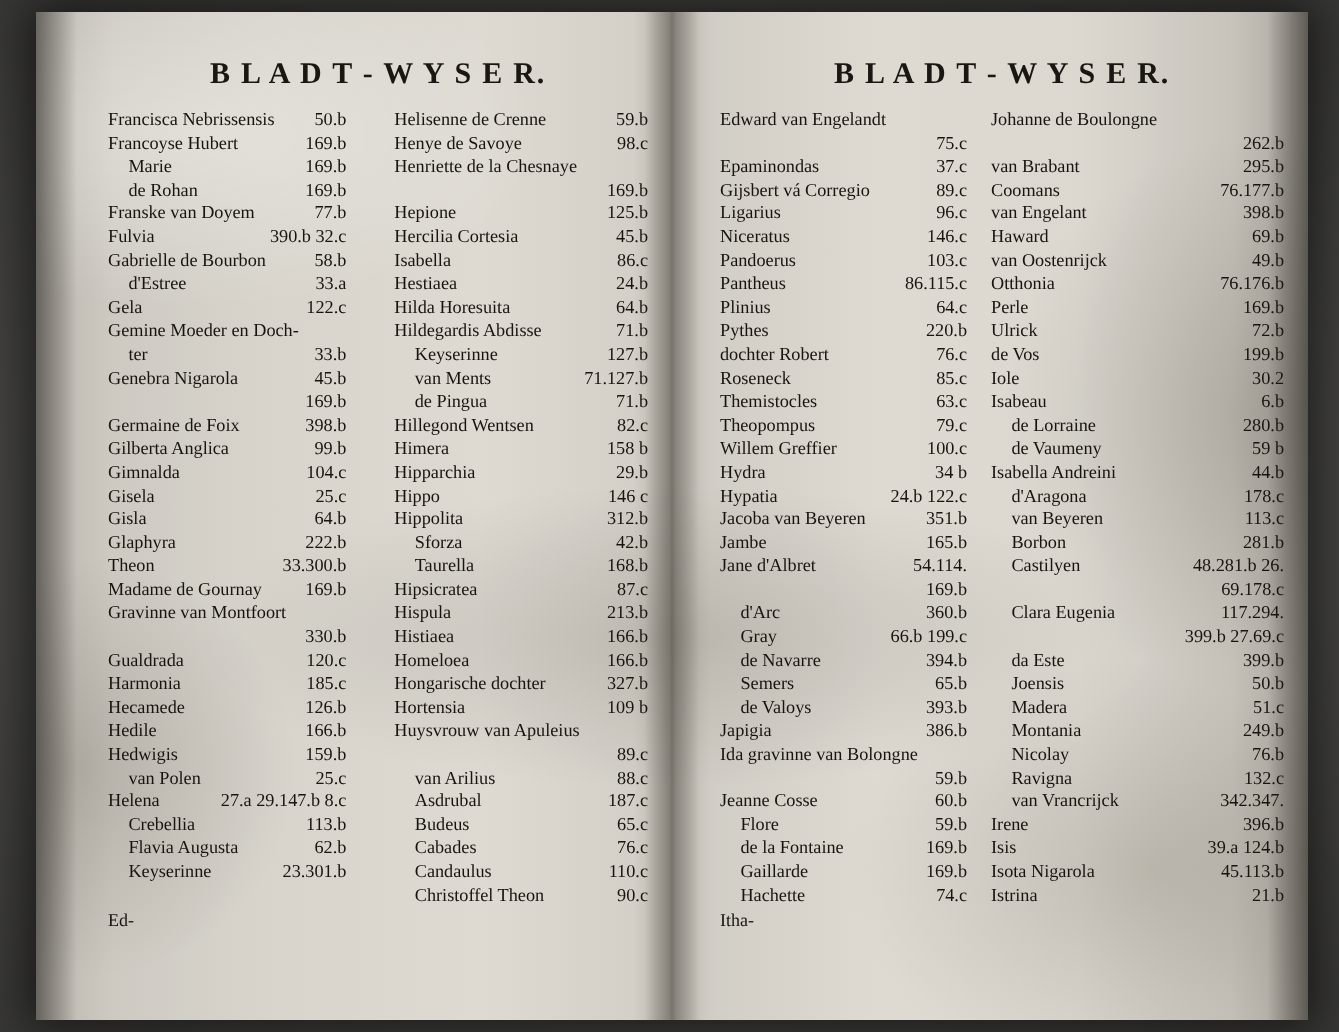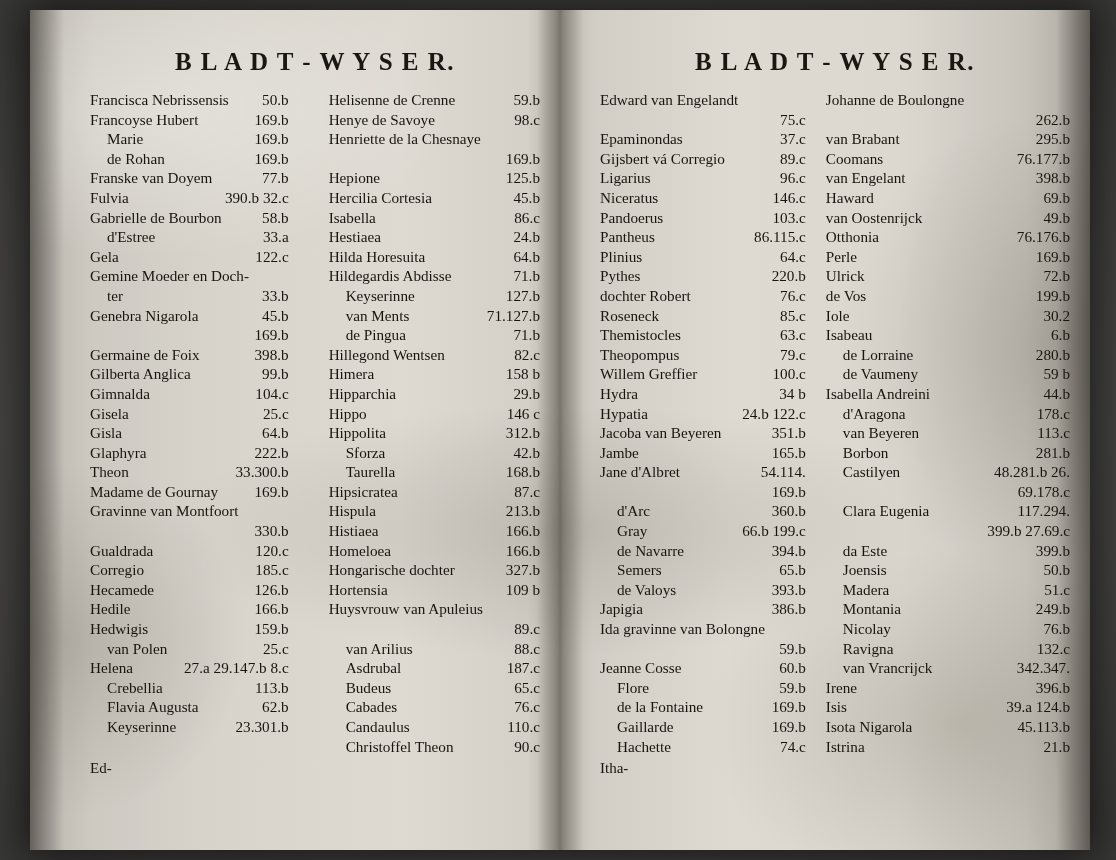--- a/index.html
+++ b/index.html
@@ -205,21 +205,21 @@
               <span class="t"></span>
               <span class="dot"></span>
               <span class="p">330.b</span>
             </div>
             <div class="ln">
               <span class="t">Gualdrada</span>
               <span class="dot"></span>
               <span class="p">120.c</span>
             </div>
             <div class="ln">
-              <span class="t">Corregio</span>
+              <span class="t">Harmonia</span>
               <span class="dot"></span>
               <span class="p">185.c</span>
             </div>
             <div class="ln">
               <span class="t">Hecamede</span>
               <span class="dot"></span>
               <span class="p">126.b</span>
             </div>
             <div class="ln">
               <span class="t">Hedile</span>

